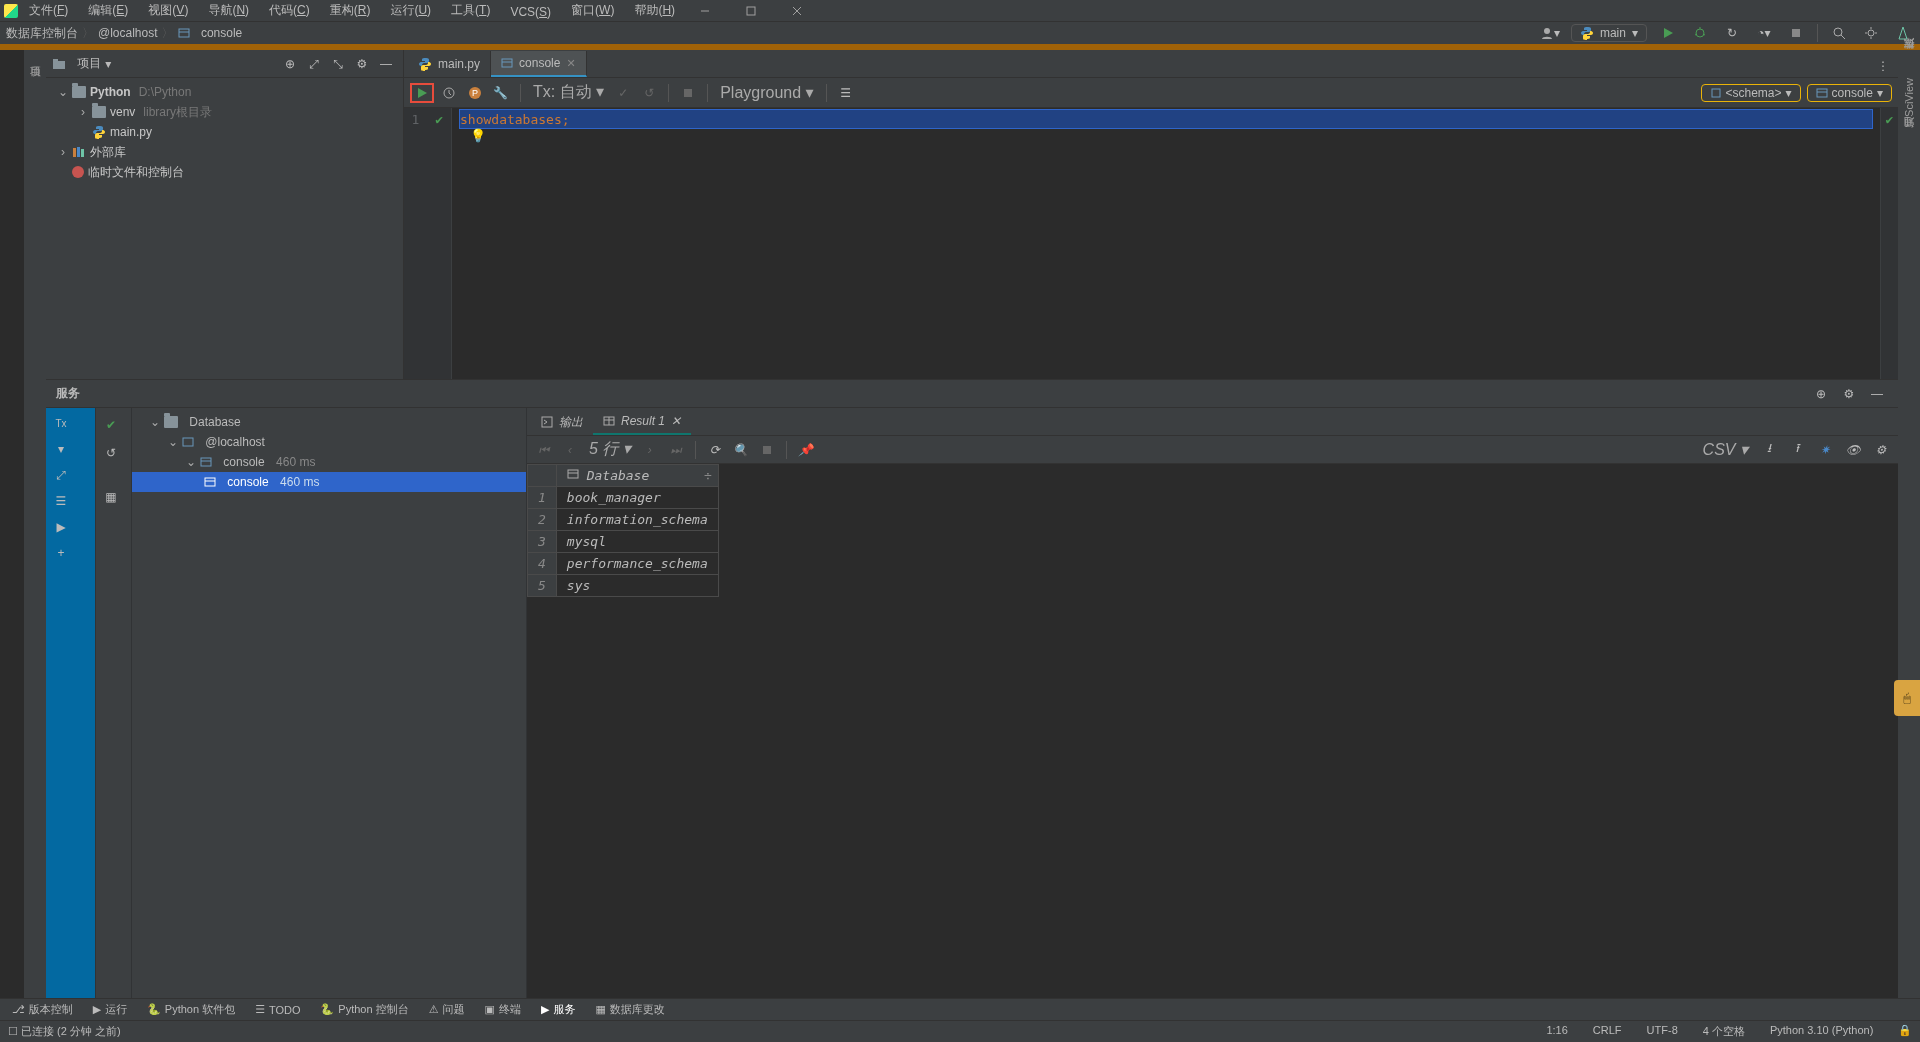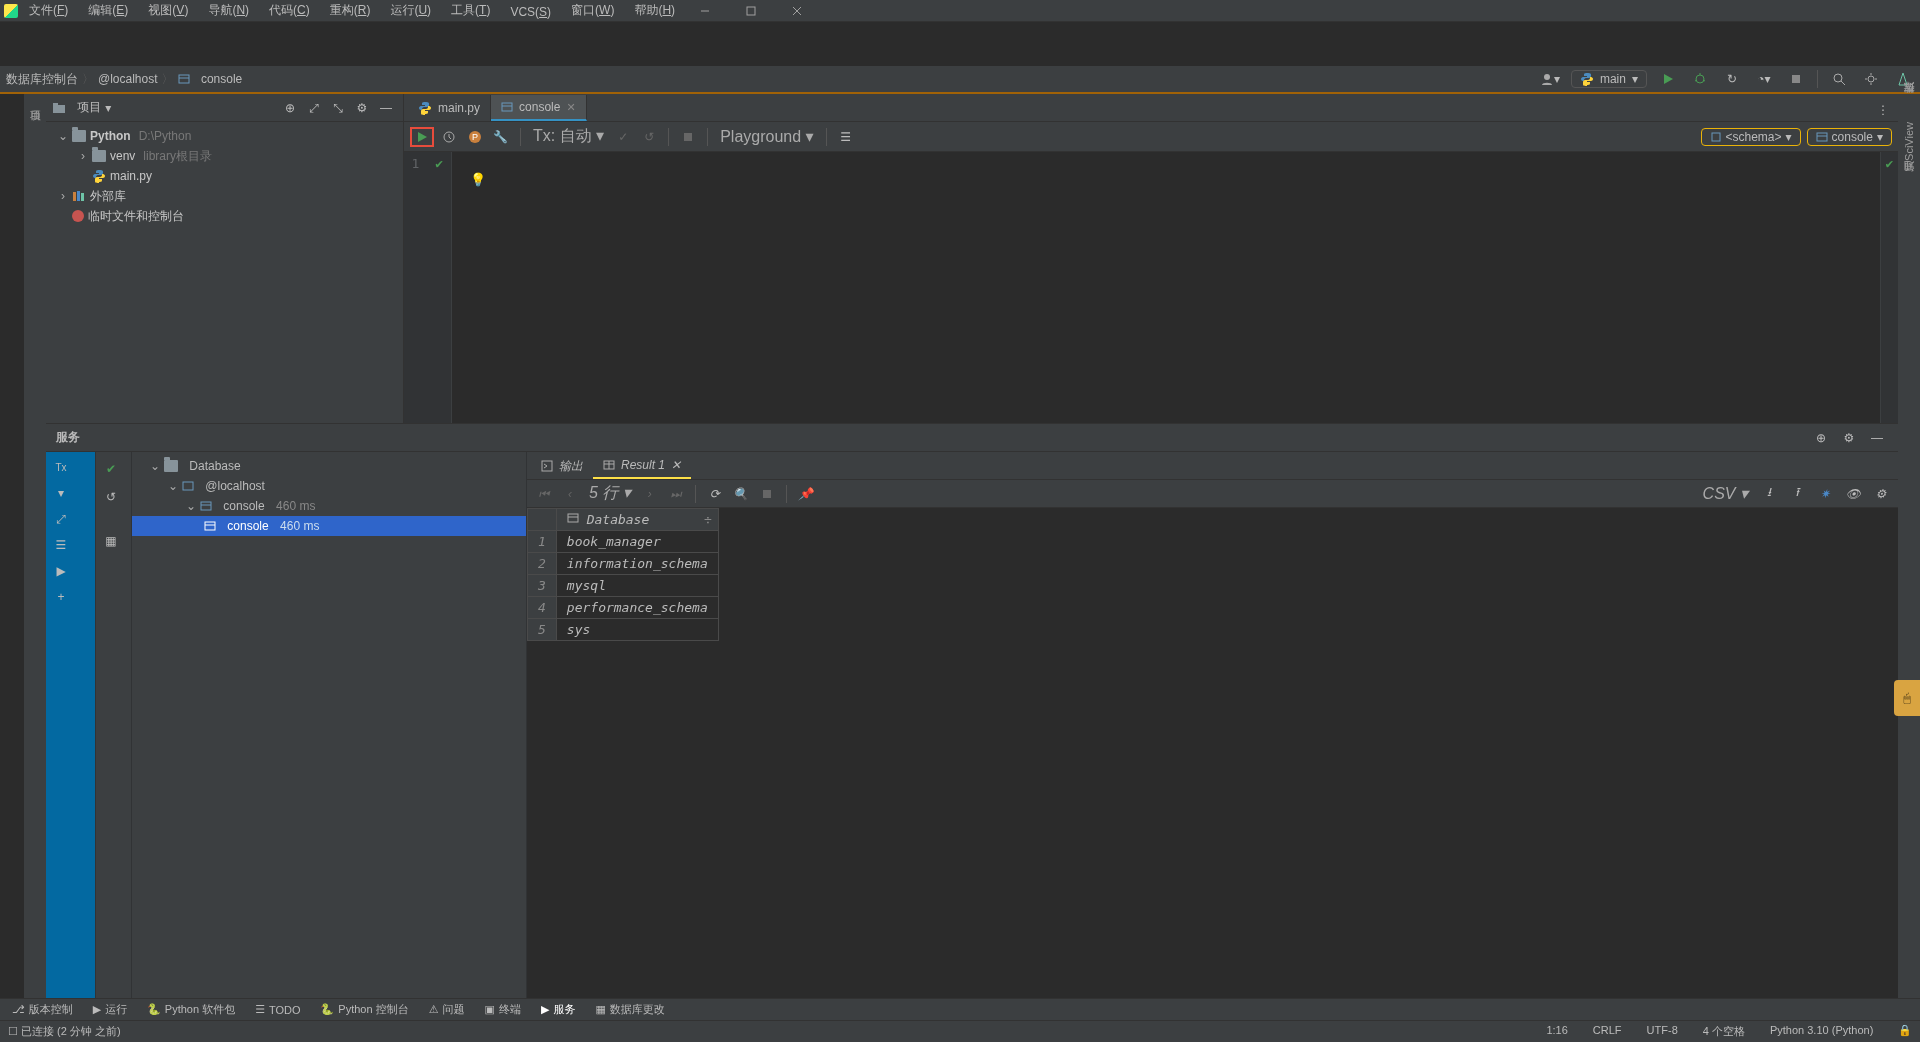--- a/index.html
+++ b/index.html
@@ -35,22 +35,21 @@
 .title-text { flex: 1; text-align: center; color: #8a8a8a; }
 .win-controls { display: flex; }
 .win-btn { width: 46px; height: 22px; display:flex; align-items:center; justify-content:center; color:#a0a0a0; cursor:pointer; }
 
 .nav-row {
   height: 28px;
   background: #3c3f41;
   display: flex;
   align-items: center;
   padding: 0 6px;
-  border-bottom: 2px solid #a16207;
-  margin-top: 44px;
+  border-bottom: 6px solid #a16207;
 }
 .breadcrumb { display: flex; align-items: center; gap: 4px; }
 .breadcrumb-sep { color: #5e5e5e; }
 .crumb { display:flex; align-items:center; gap:4px; }
 .nav-row .right { margin-left:auto; display:flex; align-items:center; gap:10px; }
 .icon-btn { width:22px; height:22px; display:flex; align-items:center; justify-content:center; cursor:pointer; border-radius:3px;}
 .run-combo { display:flex; align-items:center; background:#3c3f41; border:1px solid #555; border-radius:4px; padding:1px 8px; gap:6px;}
 .py-logo { width:14px; height:14px; }
 
 .main-row { flex:1; display:flex; min-height:0;padding-left:24px; }
@@ -111,21 +110,21 @@
 .svc-body { flex:1; display:flex; min-height:0;}
 .svc-left { width:50px; display:flex; flex-direction:column; align-items:flex-start; gap:4px; padding:4px; background:#0369a1; border-right:1px solid #313335;}
 .svc-inner-left { width:36px; display:flex; flex-direction:column; gap:6px; padding:6px 4px; background:#3c3f41; border-right:1px solid #313335;}
 .svc-tree { width:395px; background:#3c3f41; border-right:1px solid #313335; padding-top:4px; font-size:12px;}
 .svc-tree .row { height:20px; display:flex; align-items:center; gap:4px;}
 .svc-tree .row.sel { background:#2f65ca; color:#fff;}
 .svc-tree .row.i0{padding-left:18px;} .svc-tree .row.i1{padding-left:36px;} .svc-tree .row.i2{padding-left:54px;} .svc-tree .row.i3{padding-left:72px;}
 .svc-right { flex:1; display:flex; flex-direction:column; background:#3c3f41; min-width:0;font-style:italic;}
 .res-tabs { height:28px; display:flex; align-items:flex-end; border-bottom:1px solid #323232; padding-left:4px;}
 .res-tab { height:26px; display:flex; align-items:center; gap:6px; padding:0 10px; cursor:pointer;}
-.res-tab.active { border-bottom:2px solid #fde047;margin-top:10px; }
+.res-tab.active { border-bottom:2px solid #0f766e;margin-top:10px; }
 .res-tb { height:28px; display:flex; align-items:center; padding:0 6px; gap:4px; border-bottom:1px solid #323232;}
 .res-tb .right { margin-left:auto; display:flex; align-items:center; gap:6px;}
 .res-grid { flex:1; background:#2b2b2b; font-family:Consolas,monospace; font-size:13px; overflow:auto;}
 .res-grid table { border-collapse:collapse; }
 .res-grid th, .res-grid td { border:1px solid #4a4a4a; padding:2px 10px; height:22px; text-align:left;}
 .res-grid th { background:#3c3f41; color:#bbb; font-weight:normal;}
 .res-grid th.idx, .res-grid td.idx { background:#3c3f41; color:#888; text-align:right; width:28px;}
 .res-grid th.dbh { position:relative; min-width:140px;}
 .res-grid th.dbh .sort { position:absolute; right:6px; color:#888;}
 
@@ -371,20 +370,26 @@
                   <line x1="1" y1="5" x2="11" y2="5" stroke="#6897bb"></line>
                 </svg><span>console</span> ▾</div>
           </div>
         </div>
 
         <div class="code-area">
           <div class="gutter">
             <div class="gl"><span>1</span>&nbsp;<span class="check-ic">✔</span></div>
           </div>
           <div class="code-body">
+            <div class="code-line hl">
+              <span class="kw">show</span>
+                <span> </span>
+                <span class="kw">databases</span>
+                <span class="sc">;</span>
+            </div>
             <div style="position:absolute; left:18px; top:20px;">💡</div>
           </div>
           <div class="right-gutter"><span class="check-ic">✔</span></div>
         </div>
       </div>
     </div>
 
     <div class="services">
       <div class="svc-header">
         <span class="lbl">服务</span>

